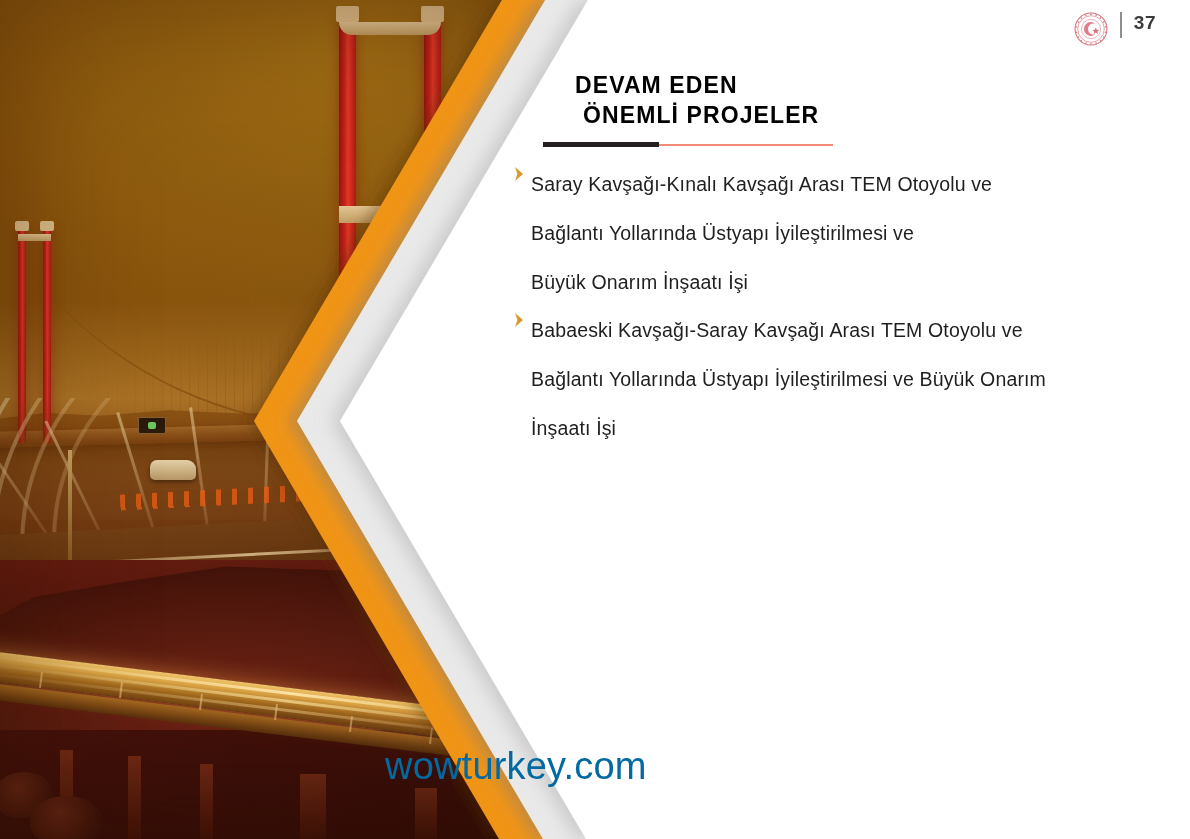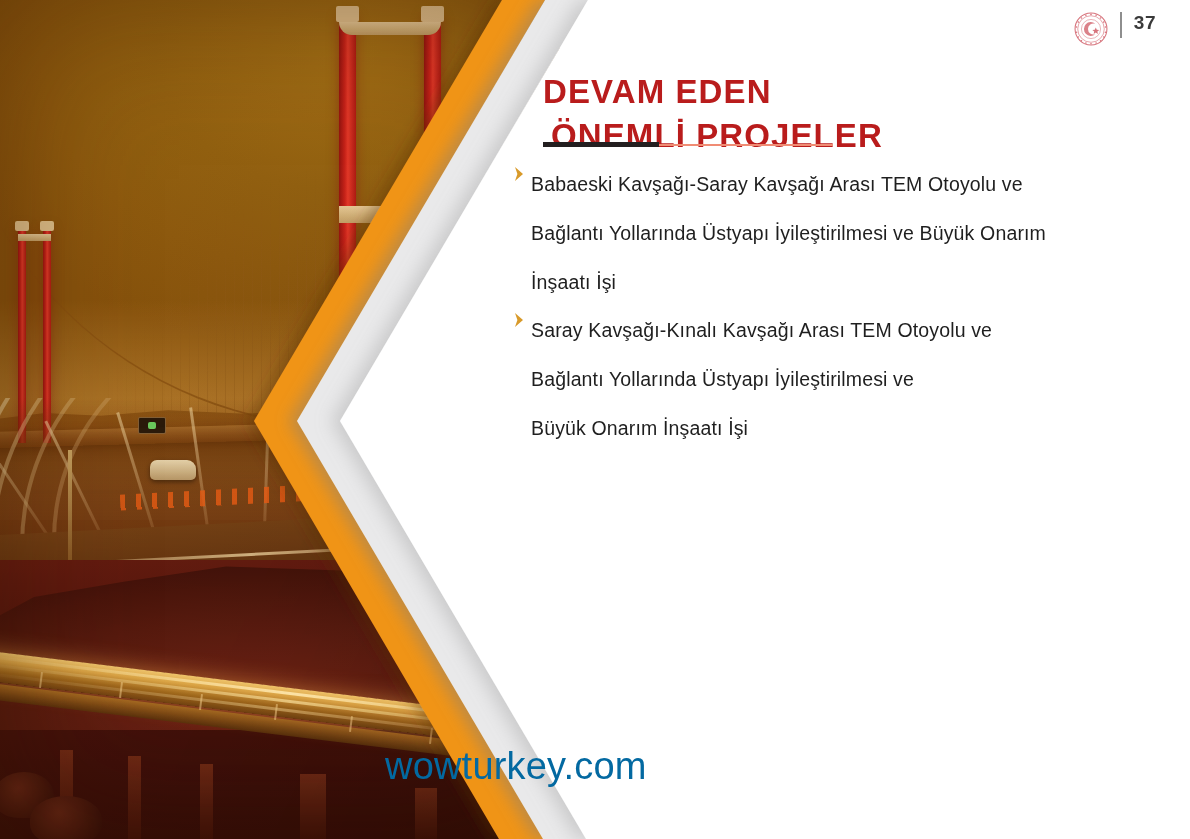--- a/index.html
+++ b/index.html
@@ -242,26 +242,27 @@
     width:2px; height:26px; background:#8e8e8e;
   }
   .pageno {
     font-size:19px; font-weight:bold; color:#3a3a3a; letter-spacing:.5px;
   }
 
   .title-wrap {
     position:absolute; left:38px; top:70px; width:420px;
   }
   .title-l1, .title-l2 {
-    font-size: 33px;
+    font-size: 23px;
     font-weight: bold;
     letter-spacing: 1.1px;
-    color:#b91c1c;
+    color:#000000;
     line-height: 1.32;
     white-space: nowrap;
+    margin-left: 32px;
   }
   .title-l2 { padding-left: 8px; }
   .title-rule {
     position:absolute; left:38px; top:135px; width:290px; height:8px;
   }
 
   .bullets {
     position:absolute; left:8px; top:160px; width:620px;
   }
   .bullet {
@@ -467,34 +468,34 @@
 
     <div class="bullets">
 
 
       <div class="bullet">
         <span class="chevglyph">
           <svg width="12" height="20" viewBox="0 0 12 20" xmlns="http://www.w3.org/2000/svg">
             <path d="M2 3 L10 10 L2 17 L4.4 10 Z" fill="#d89a2a"></path>
           </svg>
         </span>
-        <p>Babaeski Kavşağı-Saray Kavşağı Arası TEM Otoyolu ve
-Bağlantı Yollarında Üstyapı İyileştirilmesi ve Büyük Onarım
-İnşaatı İşi</p>
+        <p>Saray Kavşağı-Kınalı Kavşağı Arası TEM Otoyolu ve
+Bağlantı Yollarında Üstyapı İyileştirilmesi ve
+Büyük Onarım İnşaatı İşi</p>
       </div>
 
       <div class="bullet">
         <span class="chevglyph">
           <svg width="12" height="20" viewBox="0 0 12 20" xmlns="http://www.w3.org/2000/svg">
             <path d="M2 3 L10 10 L2 17 L4.4 10 Z" fill="#d89a2a"></path>
           </svg>
         </span>
-        <p>Saray Kavşağı-Kınalı Kavşağı Arası TEM Otoyolu ve
-Bağlantı Yollarında Üstyapı İyileştirilmesi ve
-Büyük Onarım İnşaatı İşi</p>
+        <p>Babaeski Kavşağı-Saray Kavşağı Arası TEM Otoyolu ve
+Bağlantı Yollarında Üstyapı İyileştirilmesi ve Büyük Onarım
+İnşaatı İşi</p>
       </div>
 
 
     </div>
   </div>
 
   <div class="watermark">wowturkey.com</div>
 
 </div>
 

